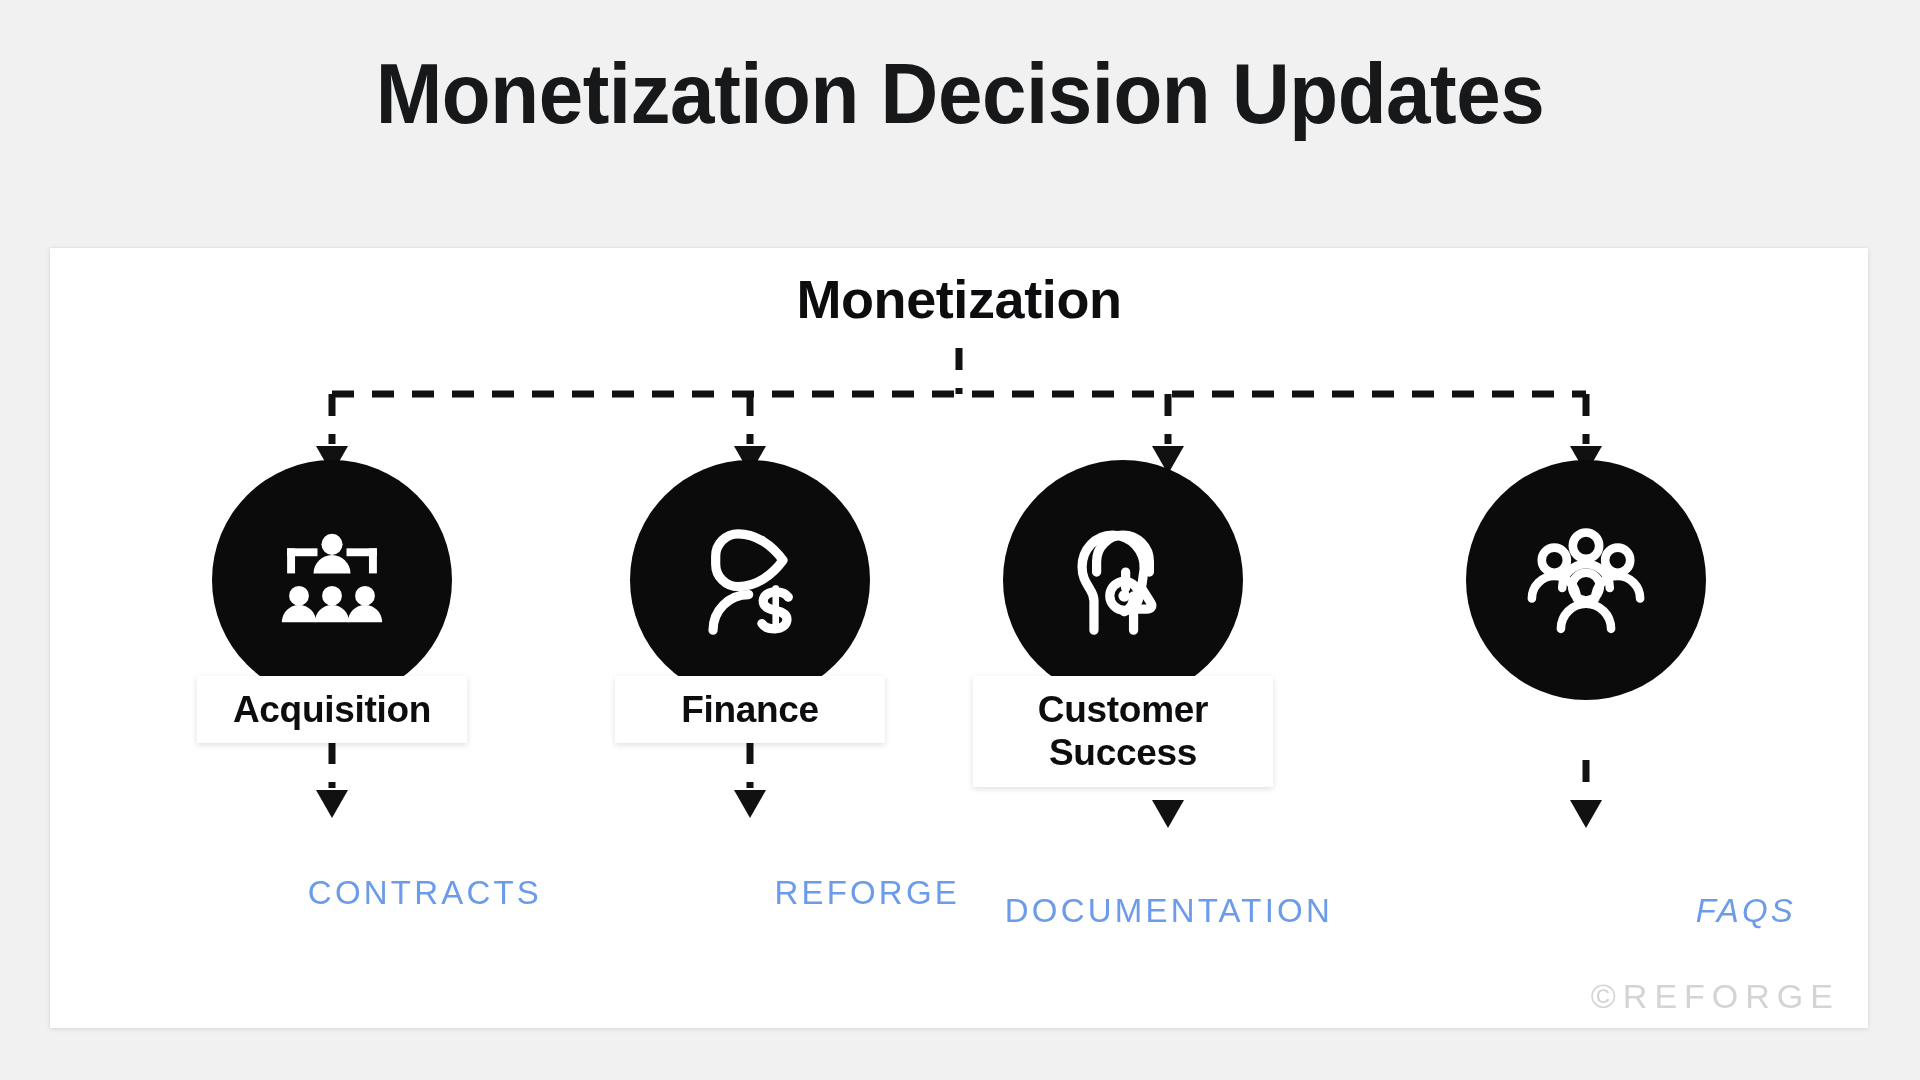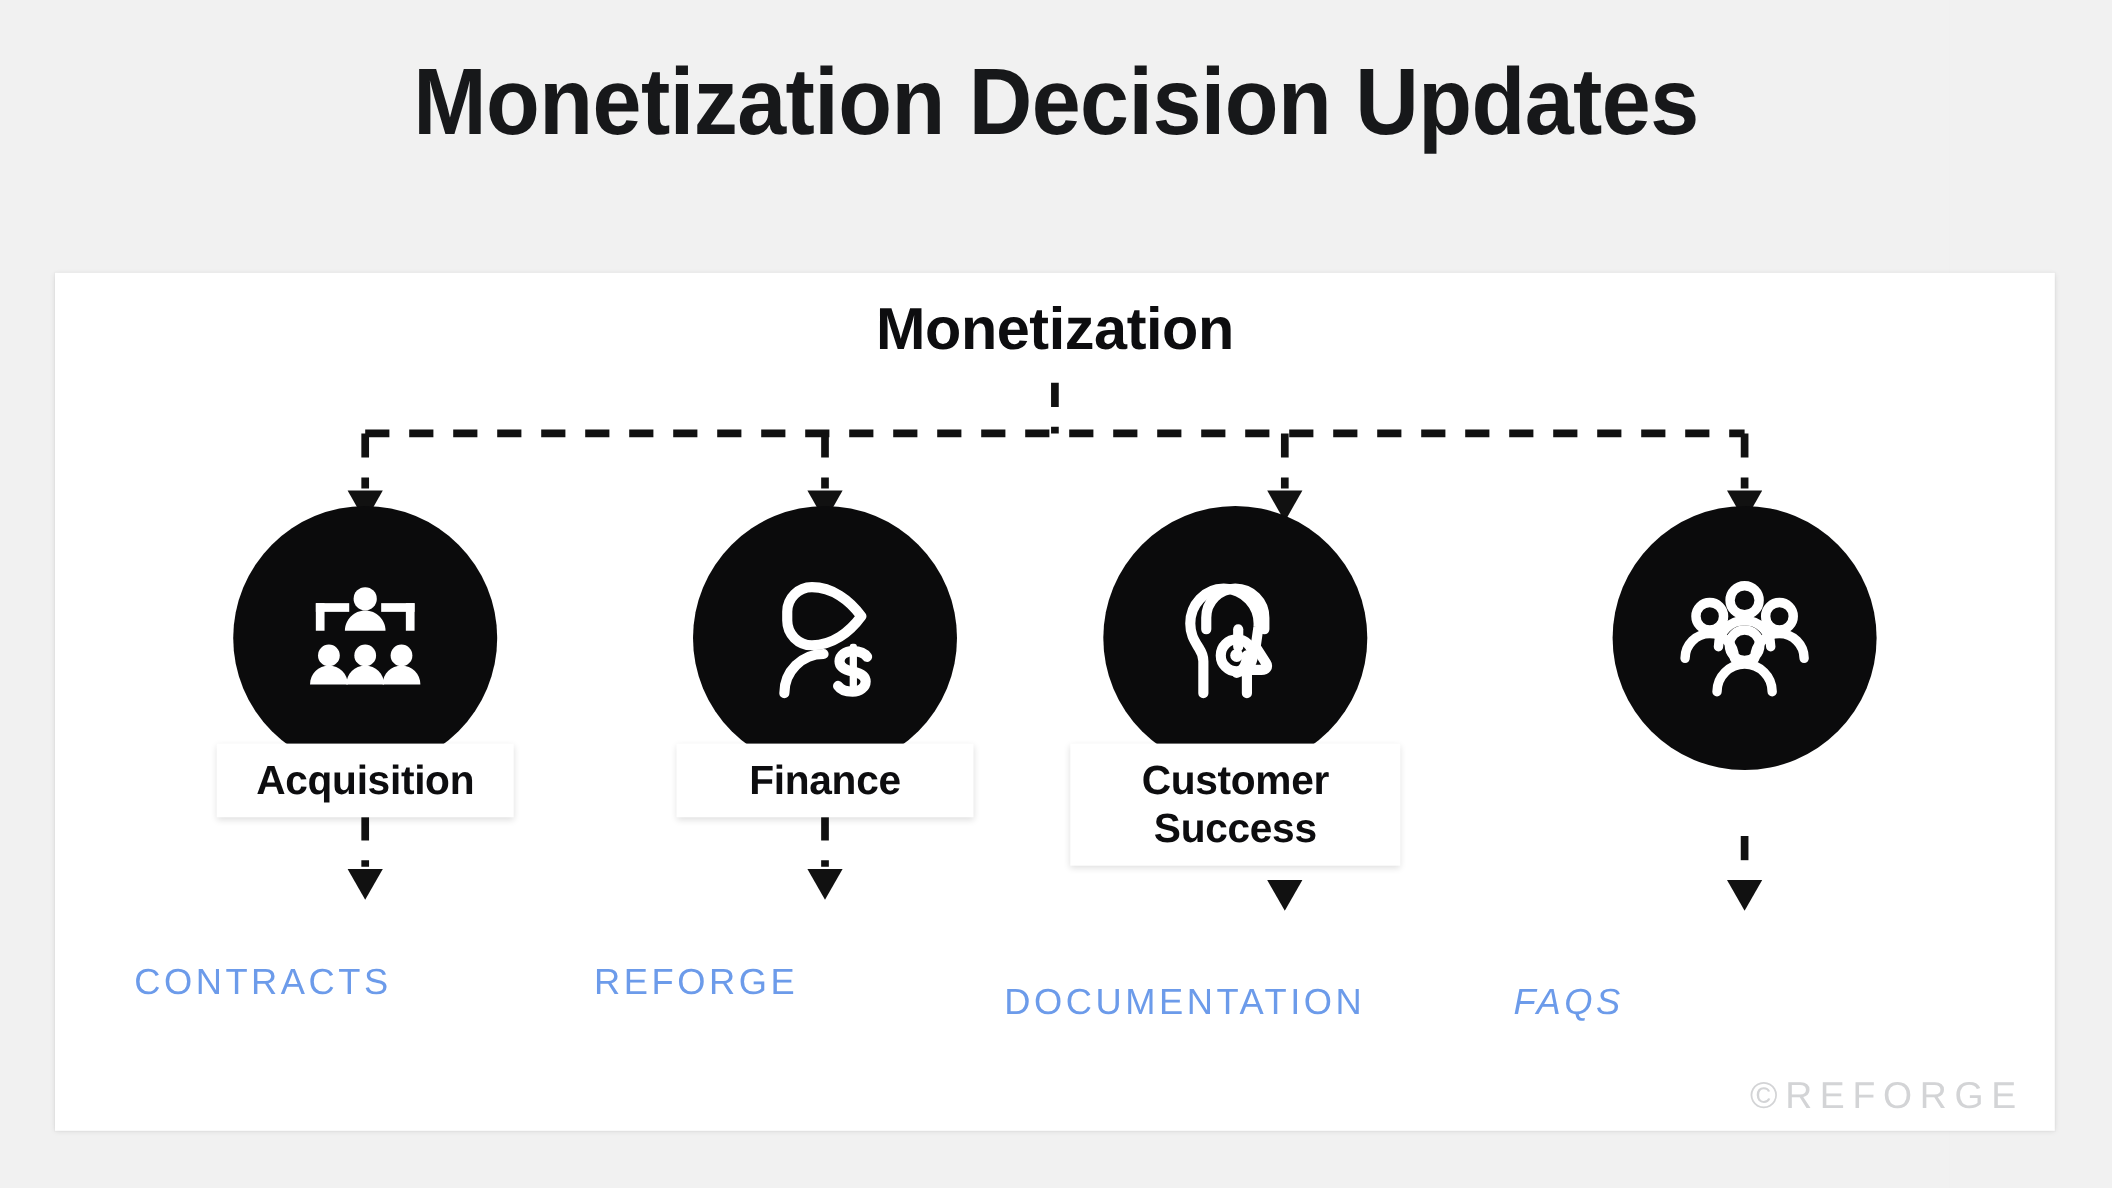--- a/index.html
+++ b/index.html
@@ -118,21 +118,21 @@
   }
 
   .node-label.two-line { top: 216px; min-width: 300px; }
 
   .leaf-label {
     position: absolute;
     left: 50%;
     transform: translateX(-50%);
     top: 414px;
     width: 420px;
-    text-align: left;
+    text-align: right;
     font-family: "Liberation Sans", sans-serif;
     font-weight: normal;
     font-size: 33px;
     letter-spacing: 3.2px;
     color: #6c9bea;
     white-space: nowrap;
   }
 
   
   #watermark {

